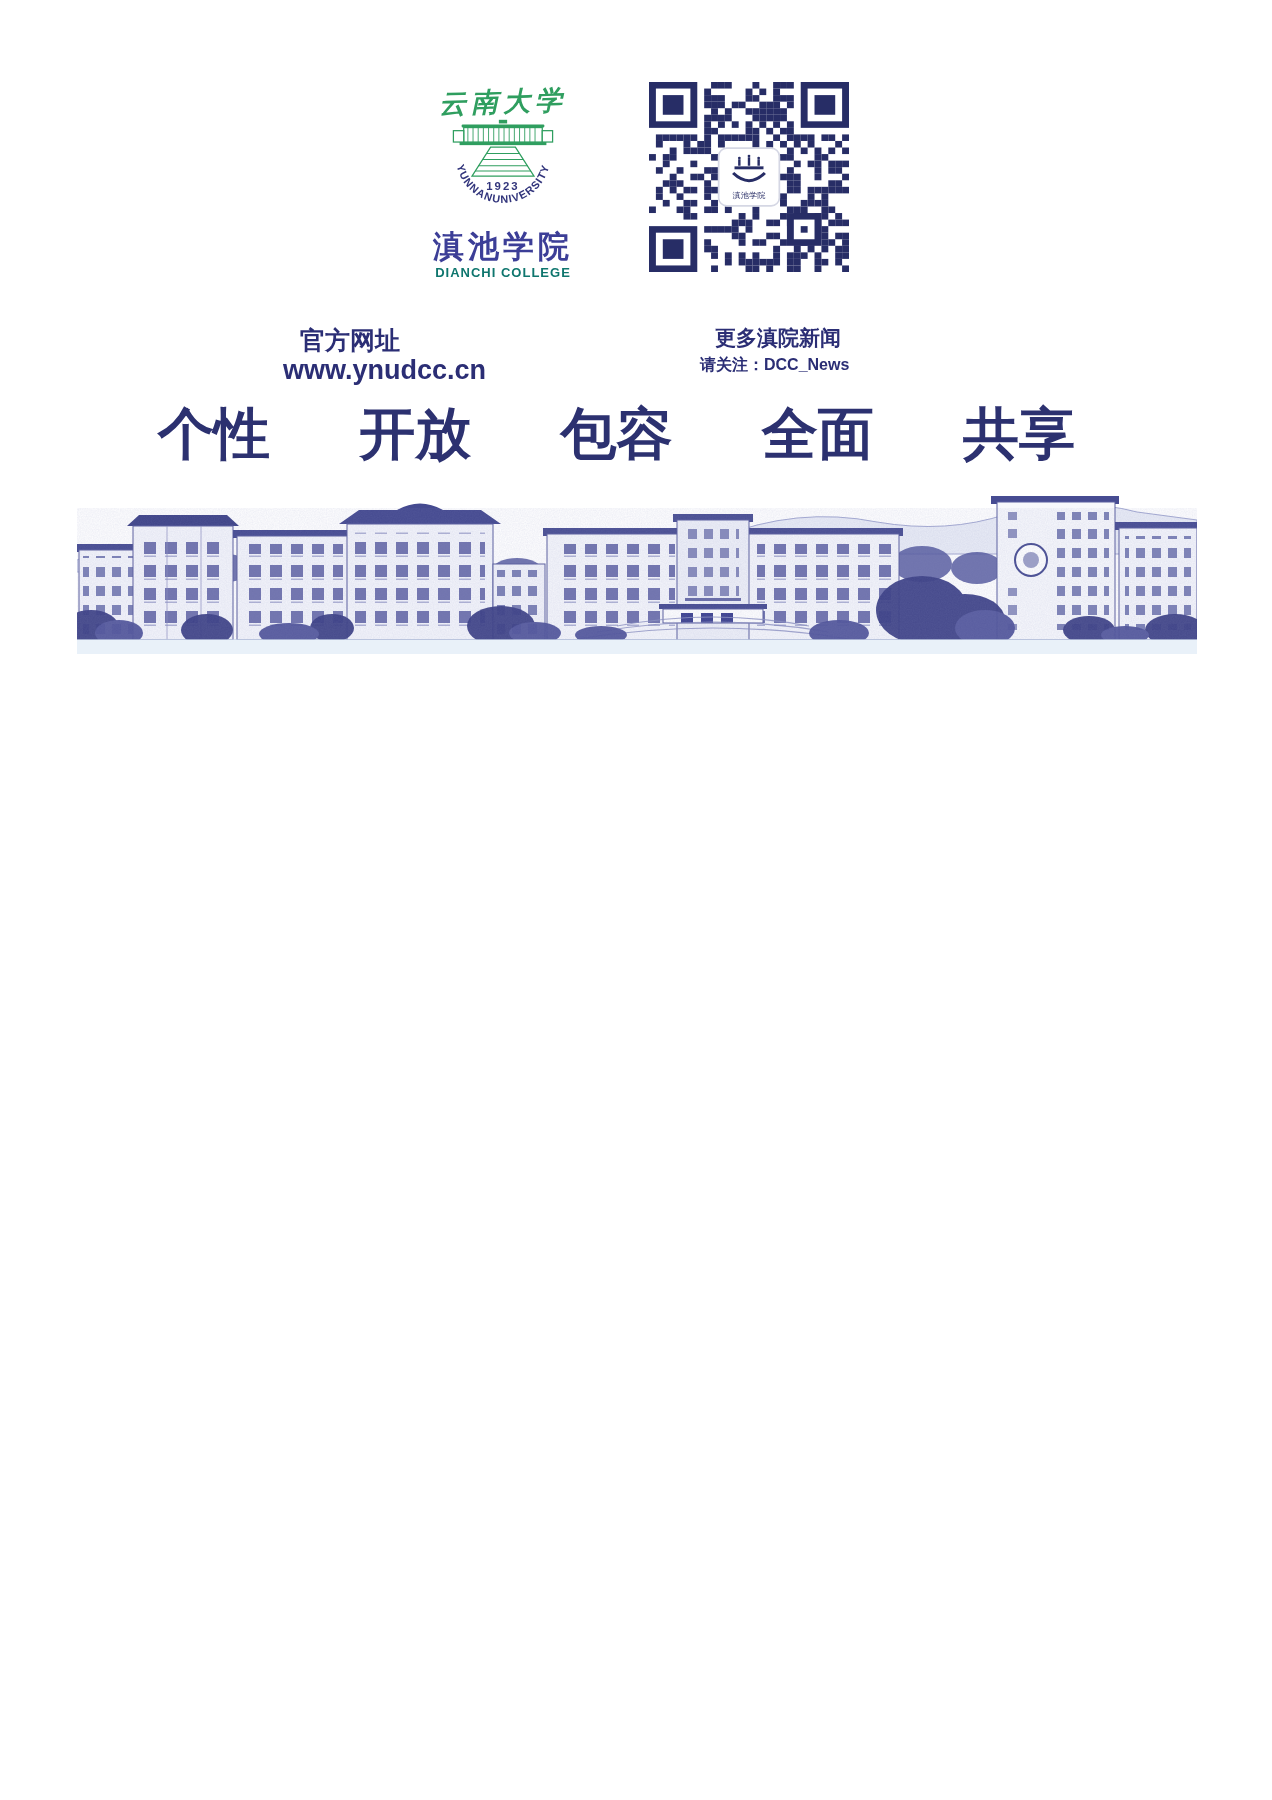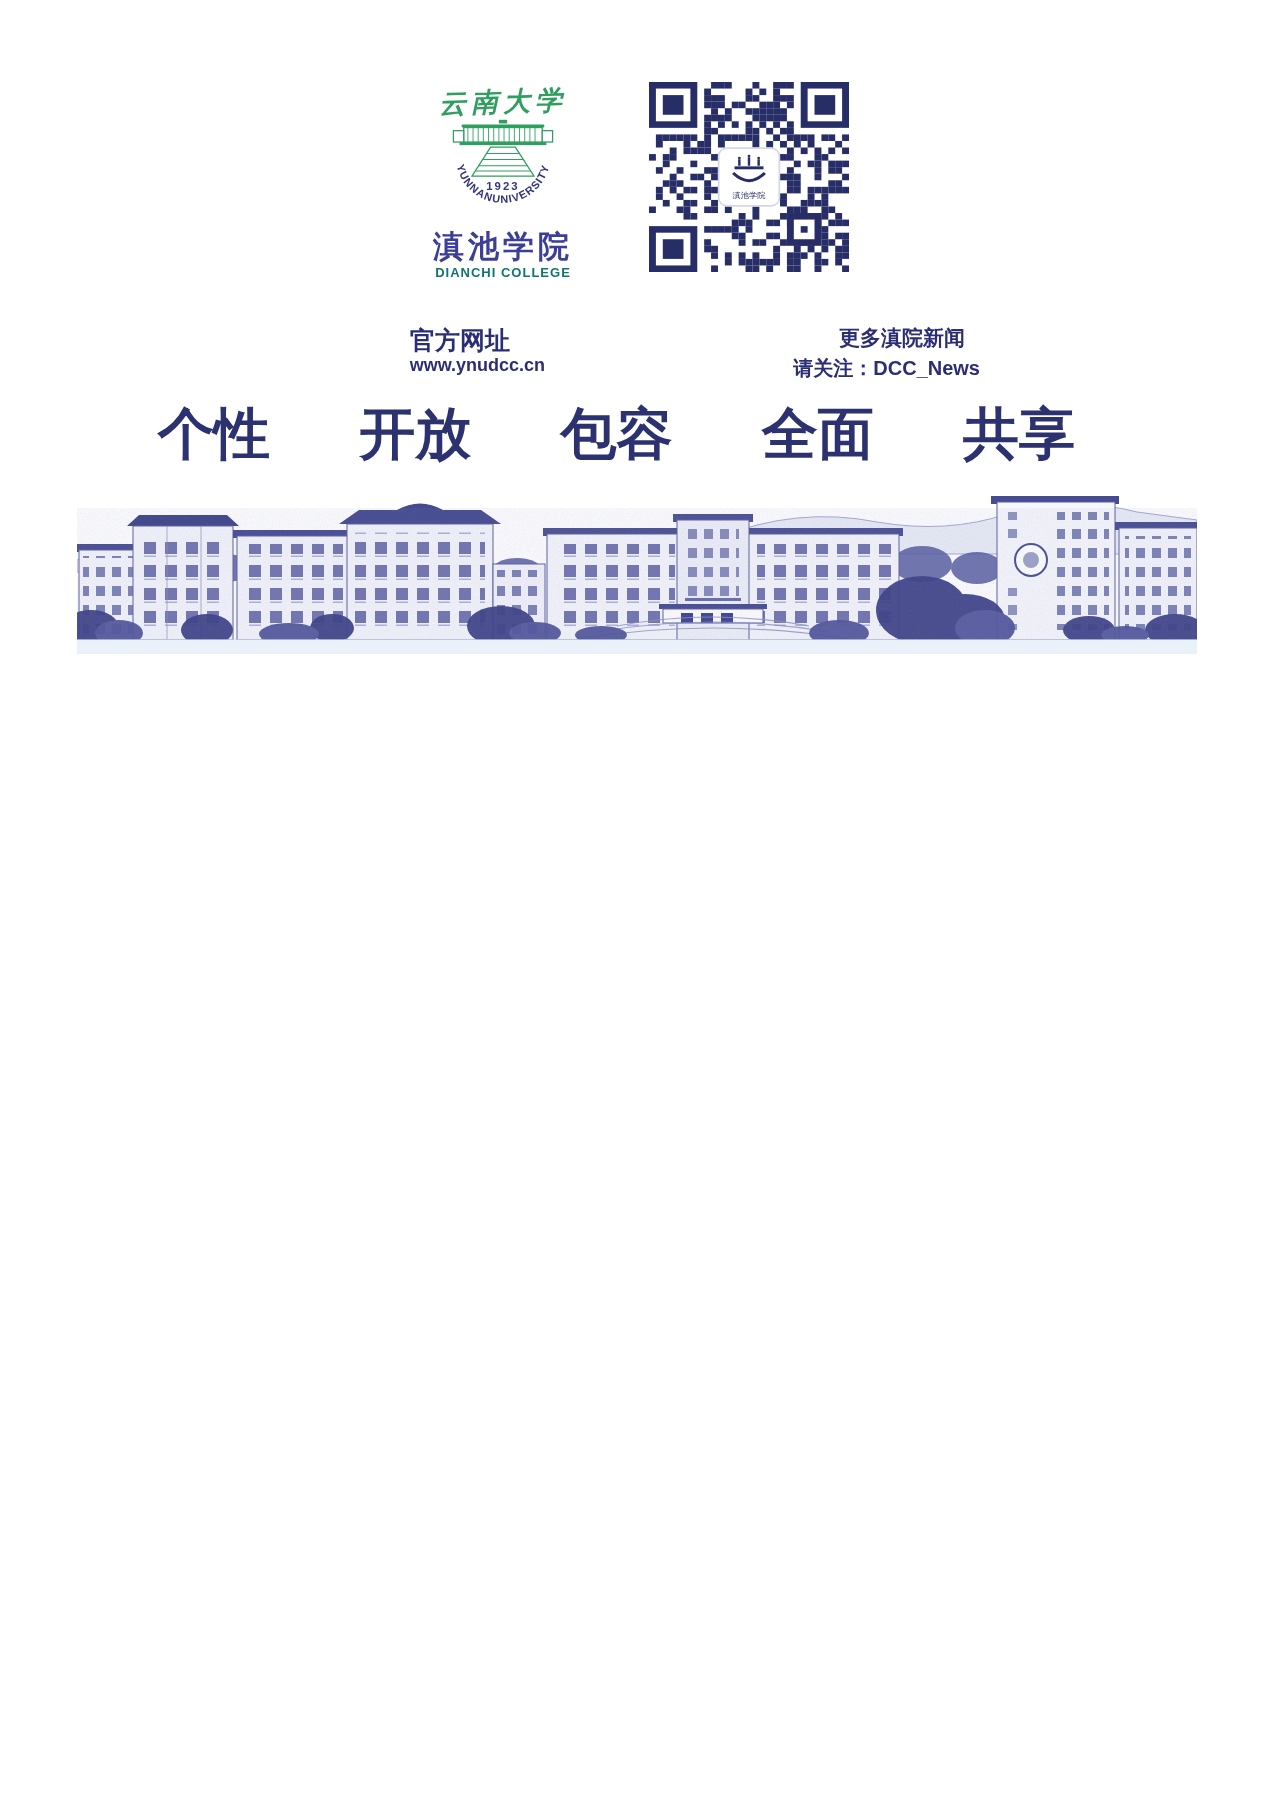--- a/index.html
+++ b/index.html
@@ -11,25 +11,25 @@
     font-size:27px;font-weight:bold;font-style:italic;color:#2f9e5f;
     letter-spacing:5px;transform:rotate(-2deg);white-space:nowrap;}
   .emblem{left:441px;top:118px;}
   .college-cn{left:400px;top:226px;width:206px;text-align:center;
     font-size:31px;font-weight:bold;color:#3c3e97;letter-spacing:4px;white-space:nowrap;}
   .college-en{left:400px;top:265px;width:206px;text-align:center;
     font-size:13px;font-weight:bold;color:#0f766e;letter-spacing:1px;white-space:nowrap;}
   
   .qr{left:649px;top:82px;}
   
-  .cap{color:#2b2e75;font-weight:bold;text-align:right;white-space:nowrap;}
+  .cap{color:#2b2e75;font-weight:bold;text-align:left;white-space:nowrap;}
   .website-label{left:300px;top:324px;width:210px;font-size:25px;}
-  .website-url{left:295px;top:355px;width:250px;font-size:18px;}
+  .website-url{left:283px;top:355px;width:250px;font-size:27px;}
   .wechat-label{left:715px;top:324px;width:250px;font-size:21px;}
-  .wechat-follow{left:700px;top:355px;width:280px;font-size:20px;}
+  .wechat-follow{left:700px;top:355px;width:280px;font-size:16px;}
   
   .slogan{left:158px;top:397px;width:917px;display:flex;justify-content:space-between;
     font-size:56px;font-weight:bold;color:#2c3170;}
   .slogan span{white-space:nowrap;}
   
   .campus{left:77px;top:468px;}
 </style>
 </head>
 <body>
 

